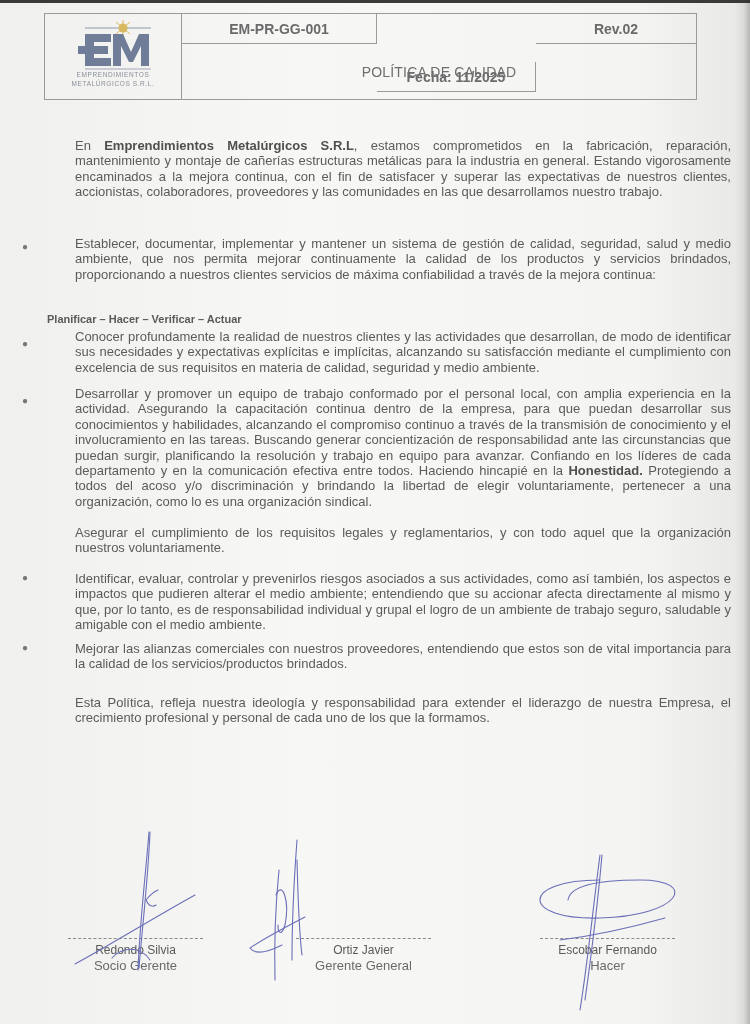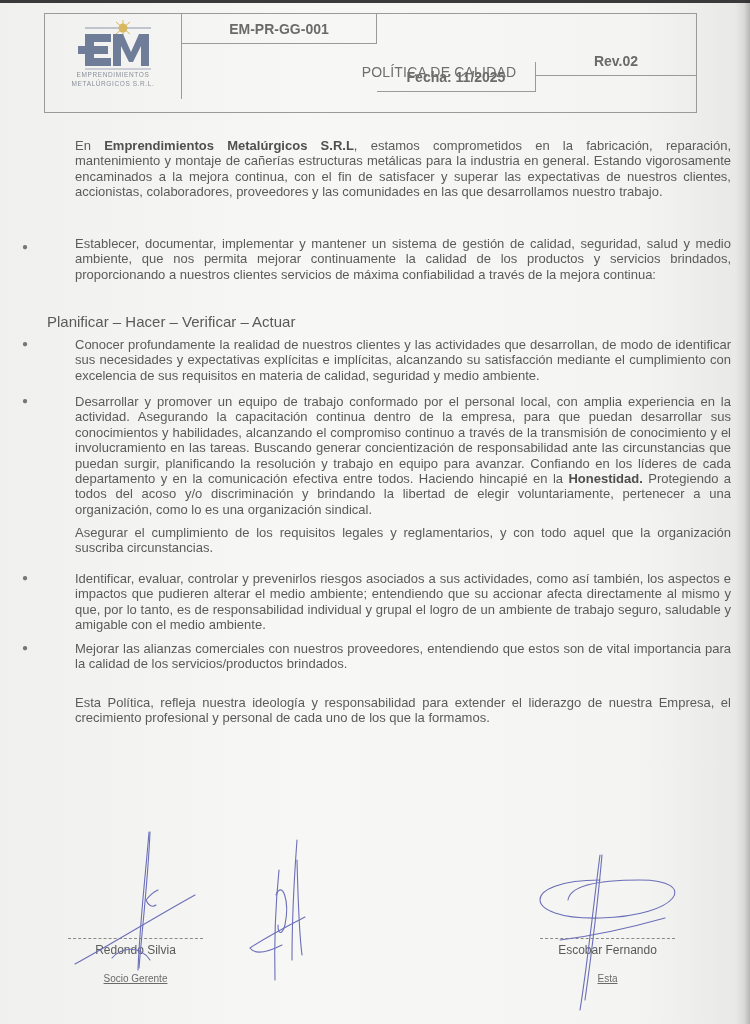--- a/index.html
+++ b/index.html
@@ -10,44 +10,44 @@
     color:#555;
   }
   .page {
     position:absolute; left:0; top:0; width:750px; height:1024px;
     background: linear-gradient(90deg, #f0f0ee 0%, #f7f7f5 40%, #f4f4f2 85%, #e9e9e7 98%, #cfcfcd 100%);
   }
   .topband { position:absolute; left:0; top:0; width:750px; height:3px; background:#3a3a3a; }
   .rightshade { position:absolute; right:0; top:0; width:6px; height:1024px; background:linear-gradient(90deg, rgba(0,0,0,0) 0%, rgba(0,0,0,0.12) 100%); }
 
   
-  .hdr { position:absolute; left:44px; top:13px; width:653px; height:100px;
+  .hdr { position:absolute; left:44px; top:13px; width:653px; height:87px;
          border:1px solid #9a9a9a; box-sizing:border-box; }
   .hdr .logo-cell { position:absolute; left:0; top:0; width:136px; height:85px; border-right:1px solid #9a9a9a; }
   .hdr .c { position:absolute; top:0; height:30px; display:flex; align-items:center; justify-content:center;
             font-weight:bold; font-size:14px; color:#6a6a6a; border-bottom:1px solid #9a9a9a; box-sizing:border-box; }
   .hdr .c1 { left:137px; width:195px; border-right:1px solid #9a9a9a; }
   .hdr .c2 { left:332px; width:159px; border-right:1px solid #9a9a9a;margin-top:48px; }
-  .hdr .c3 { left:491px; width:160px;margin-top:32px; }
+  .hdr .c3 { left:491px; width:160px; }
   .hdr .title { position:absolute; left:137px; top:30px; width:514px; height:55px; display:flex; align-items:center; justify-content:center;
                 font-weight:normal; font-size:14px; color:#6e6e6e; letter-spacing:0.2px; }
 
   .logo { position:absolute; left:18px; top:4px; width:105px; height:80px; }
   .logo-name { position:absolute; left:0; top:56px; width:136px; text-align:center; font-size:6.5px; color:#8a8f9a; letter-spacing:0.6px; line-height:9px; }
 
   
   .text { position:absolute; left:47px; width:656px; font-size:13px; line-height:15.4px; color:#5b5b5b; text-align:justify;margin-left:28px; }
   .text b { color:#4f4f4f; }
   .bullet { position:absolute; left:22px; font-size:10px; color:#777; }
-  .pdca { position:absolute; left:47px; top:313px; font-size:15px; font-weight:normal; color:#5a5a5a;text-align:center; }
+  .pdca { position:absolute; left:47px; top:313px; font-size:11px; font-weight:bold; color:#5a5a5a;text-align:center; }
 
   
   .sig { position:absolute; top:938px; width:135px; border-top:1px dashed #8a8a8a; text-align:center; }
   .sig .n { font-size:12px; color:#5a5a5a; margin-top:4px; }
-  .sig .r { font-size:10px; color:#6a6a6a; margin-top:16px;text-decoration:underline; }
+  .sig .r { font-size:13px; color:#6a6a6a; margin-top:1px; }
   svg.scrib { position:absolute; left:0; top:0; pointer-events:none; }
 </style>
 </head>
 <body>
 
 <div class="page">
   <div class="topband"></div>
   <div class="rightshade"></div>
 
   <div class="hdr">
@@ -84,43 +84,47 @@
   <div class="text" style="top:138px;">
     <span>En </span><b>Emprendimientos Metalúrgicos S.R.L</b><span>, estamos comprometidos en la fabricación, reparación, mantenimiento y montaje de cañerías estructuras metálicas para la industria en general. Estando vigorosamente encaminados a la mejora continua, con el fin de satisfacer y superar las expectativas de nuestros clientes, accionistas, colaboradores, proveedores y las comunidades en las que desarrollamos nuestro trabajo.</span>
   </div>
 
   <span class="bullet" style="top:241px;">●</span>
   <div class="text" style="top:236px;">Establecer, documentar, implementar y mantener un sistema de gestión de calidad, seguridad, salud y medio ambiente, que nos permita mejorar continuamente la calidad de los productos y servicios brindados, proporcionando a nuestros clientes servicios de máxima confiabilidad a través de la mejora continua:</div>
 
   <div class="pdca">Planificar – Hacer – Verificar – Actuar</div>
 
   <span class="bullet" style="top:338px;">●</span>
-  <div class="text" style="top:337px;">Conocer profundamente la realidad de nuestros clientes y las actividades que desarrollan, de modo de identificar sus necesidades y expectativas explícitas e implícitas, alcanzando su satisfacción mediante el cumplimiento con excelencia de sus requisitos en materia de calidad, seguridad y medio ambiente.</div>
+  <div class="text" style="top:329px;">Conocer profundamente la realidad de nuestros clientes y las actividades que desarrollan, de modo de identificar sus necesidades y expectativas explícitas e implícitas, alcanzando su satisfacción mediante el cumplimiento con excelencia de sus requisitos en materia de calidad, seguridad y medio ambiente.</div>
 
   <span class="bullet" style="top:395px;">●</span>
-  <div class="text" style="top:394px;">
+  <div class="text" style="top:386px;">
     <span>Desarrollar y promover un equipo de trabajo conformado por el personal local, con amplia experiencia en la actividad. Asegurando la capacitación continua dentro de la empresa, para que puedan desarrollar sus conocimientos y habilidades, alcanzando el compromiso continuo a través de la transmisión de conocimiento y el involucramiento en las tareas. Buscando generar concientización de responsabilidad ante las circunstancias que puedan surgir, planificando la resolución y trabajo en equipo para avanzar. Confiando en los líderes de cada departamento y en la comunicación efectiva entre todos. Haciendo hincapié en la </span><b>Honestidad.</b><span> Protegiendo a todos del acoso y/o discriminación y brindando la libertad de elegir voluntariamente, pertenecer a una organización, como lo es una organización sindical.</span>
   </div>
-  <div class="text" style="top:525px;">Asegurar el cumplimiento de los requisitos legales y reglamentarios, y con todo aquel que la organización suscriba circunstancias.</div>
+  <div class="text" style="top:525px;">Asegurar el cumplimiento de los requisitos legales y reglamentarios, y con todo aquel que la organización nuestros voluntariamente.</div>
 
   <span class="bullet" style="top:572px;">●</span>
   <div class="text" style="top:571px;">Identificar, evaluar, controlar y prevenirlos riesgos asociados a sus actividades, como así también, los aspectos e impactos que pudieren alterar el medio ambiente; entendiendo que su accionar afecta directamente al mismo y que, por lo tanto, es de responsabilidad individual y grupal el logro de un ambiente de trabajo seguro, saludable y amigable con el medio ambiente.</div>
 
   <span class="bullet" style="top:642px;">●</span>
   <div class="text" style="top:695px;">Esta Política, refleja nuestra ideología y responsabilidad para extender el liderazgo de nuestra Empresa, el crecimiento profesional y personal de cada uno de los que la formamos.</div>
 
   <div class="text" style="top:641px;">Mejorar las alianzas comerciales con nuestros proveedores, entendiendo que estos son de vital importancia para la calidad de los servicios/productos brindados.</div>
 
   <div class="sig" style="left:68px;">
     <div class="n">Redondo Silvia</div>
     <div class="r">Socio Gerente</div>
   </div>
+  <div class="sig" style="left:296px;">
+    <div class="n">Ortiz Javier</div>
+    <div class="r">Gerente General</div>
+  </div>
   <div class="sig" style="left:540px;">
     <div class="n">Escobar Fernando</div>
-    <div class="r">Esta</div>
+    <div class="r">Hacer</div>
   </div>
 
   <svg class="scrib" width="750" height="1024">
     <g fill="none" stroke="#6b6fb8" stroke-width="1.1" stroke-linecap="round">
 
       <path d="M149 832 C146 870 140 920 138 970"></path>
       <path d="M150 832 C148 880 142 930 139 968"></path>
       <path d="M146 900 C148 905 152 908 156 905 M146 900 C150 895 153 892 158 890"></path>
       <path d="M75 964 C110 945 150 920 195 895"></path>
       <path d="M112 958 C122 947 140 945 150 960"></path>

